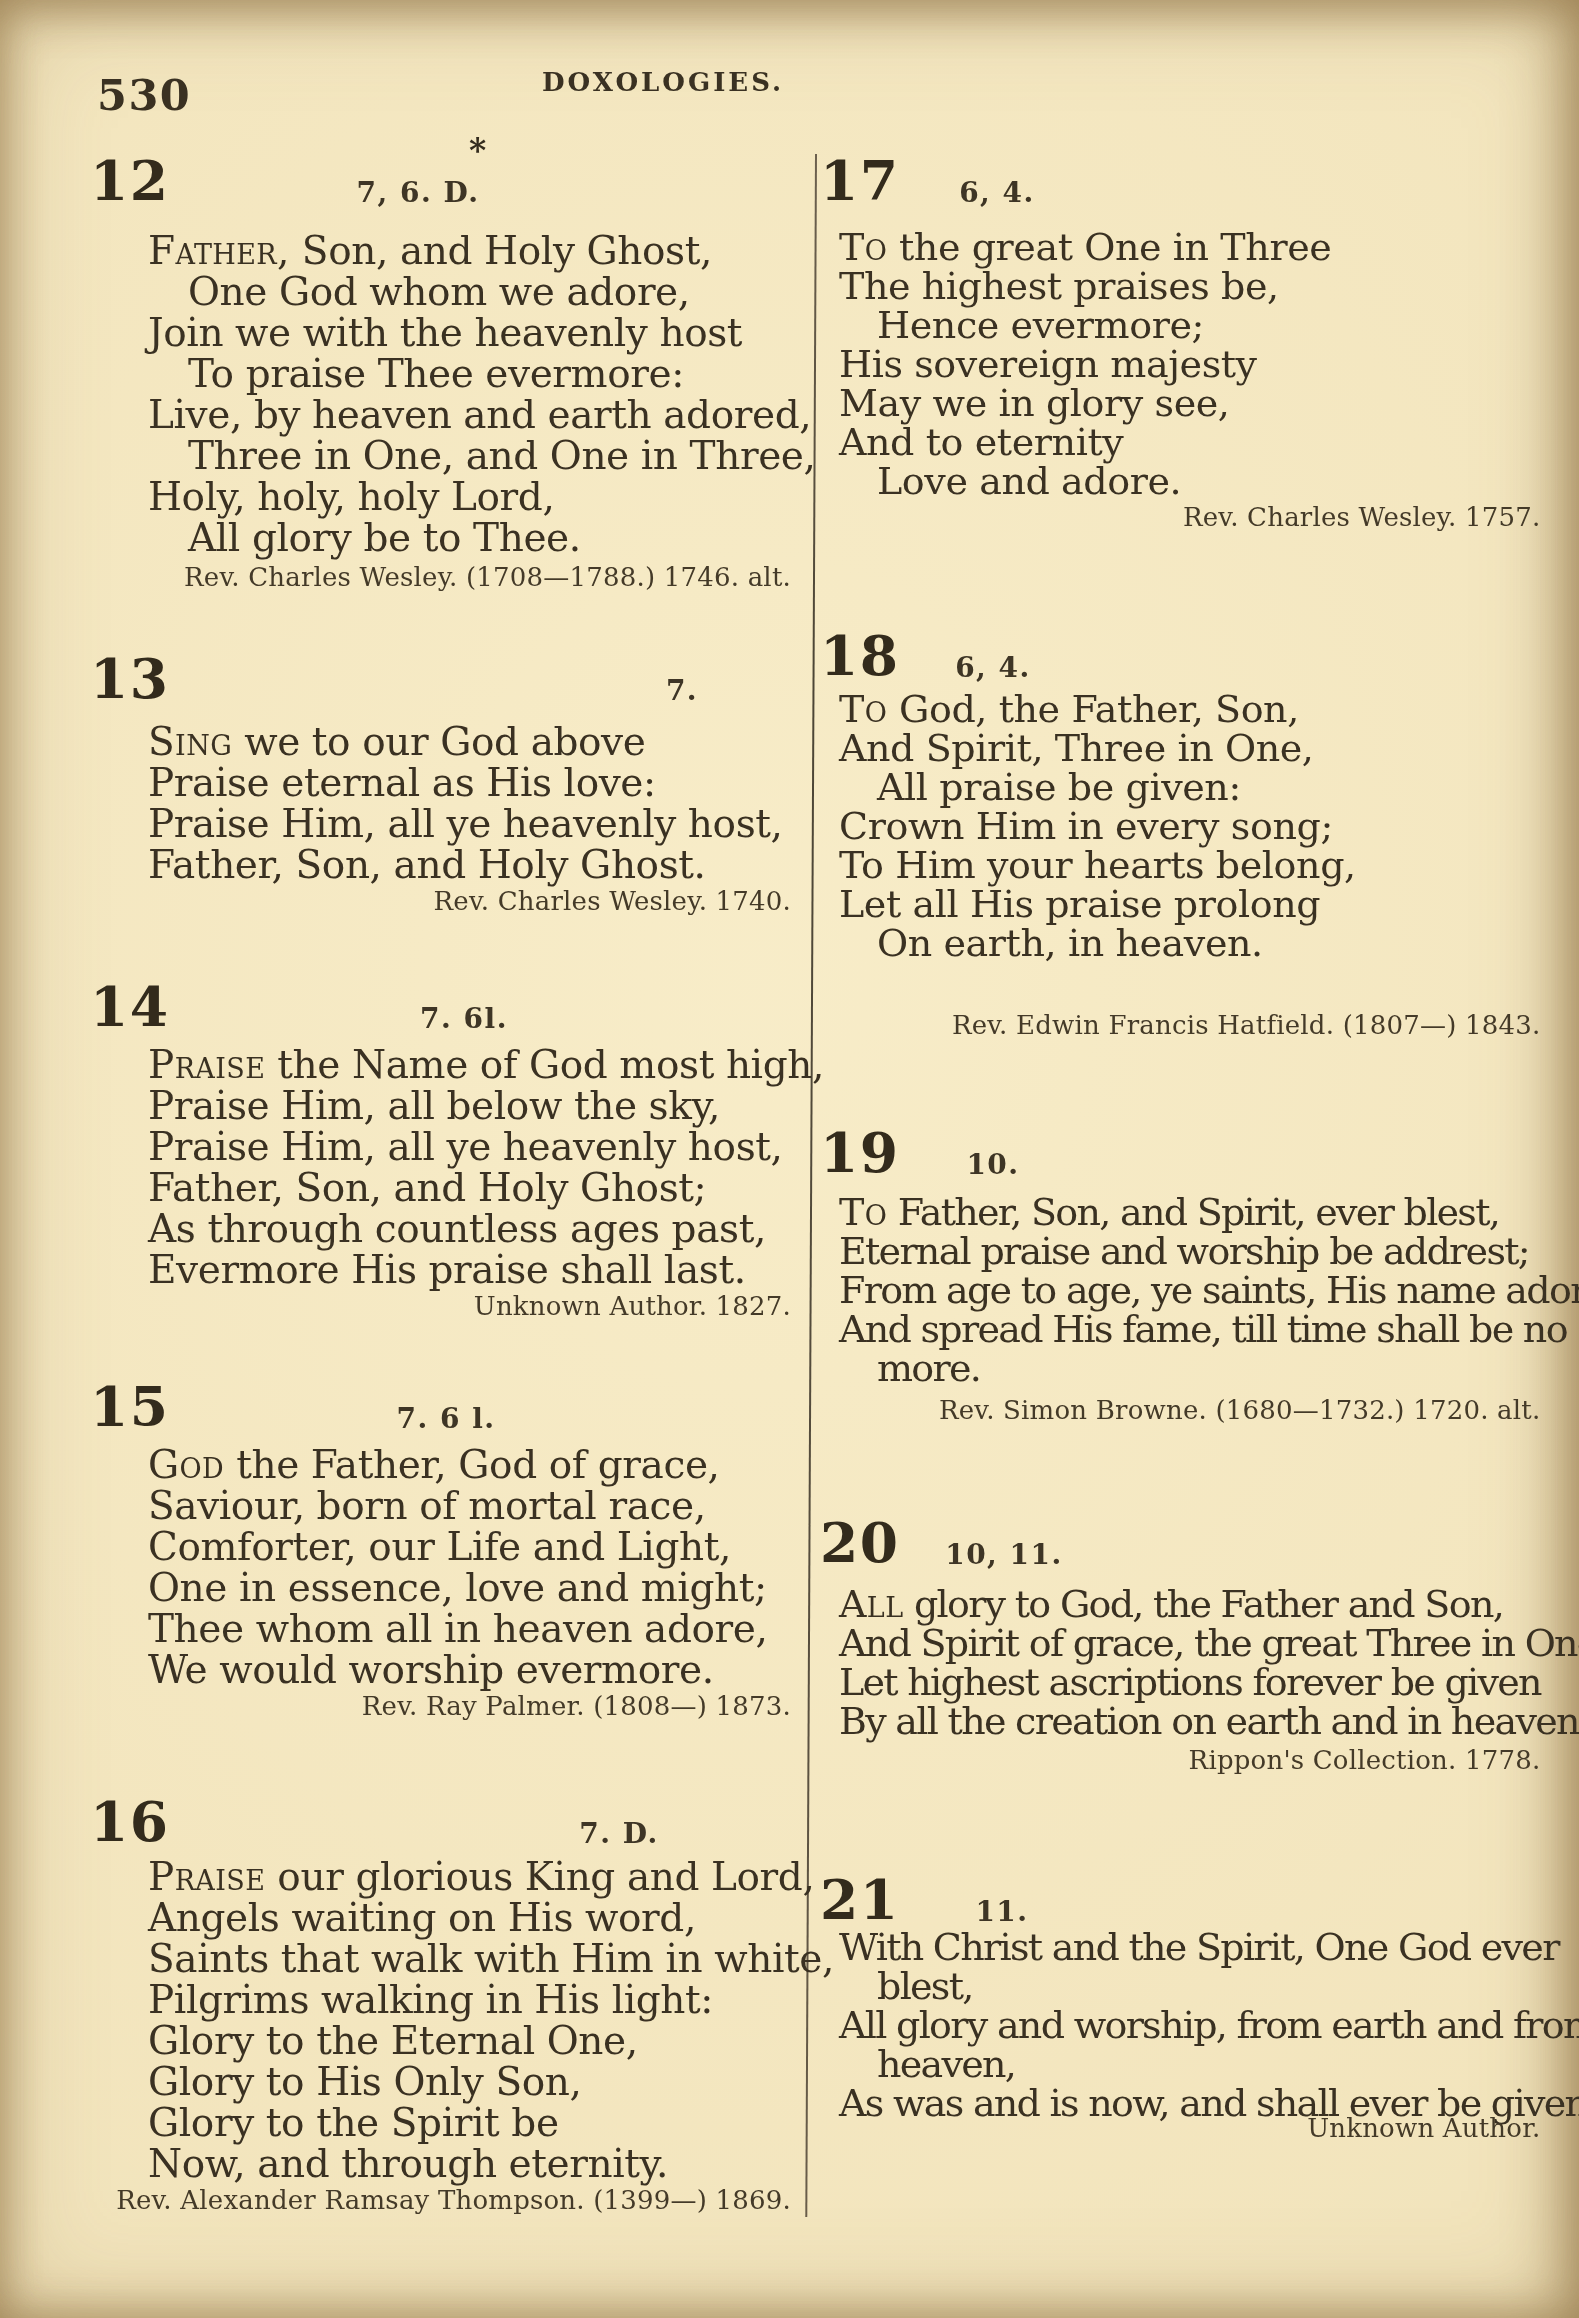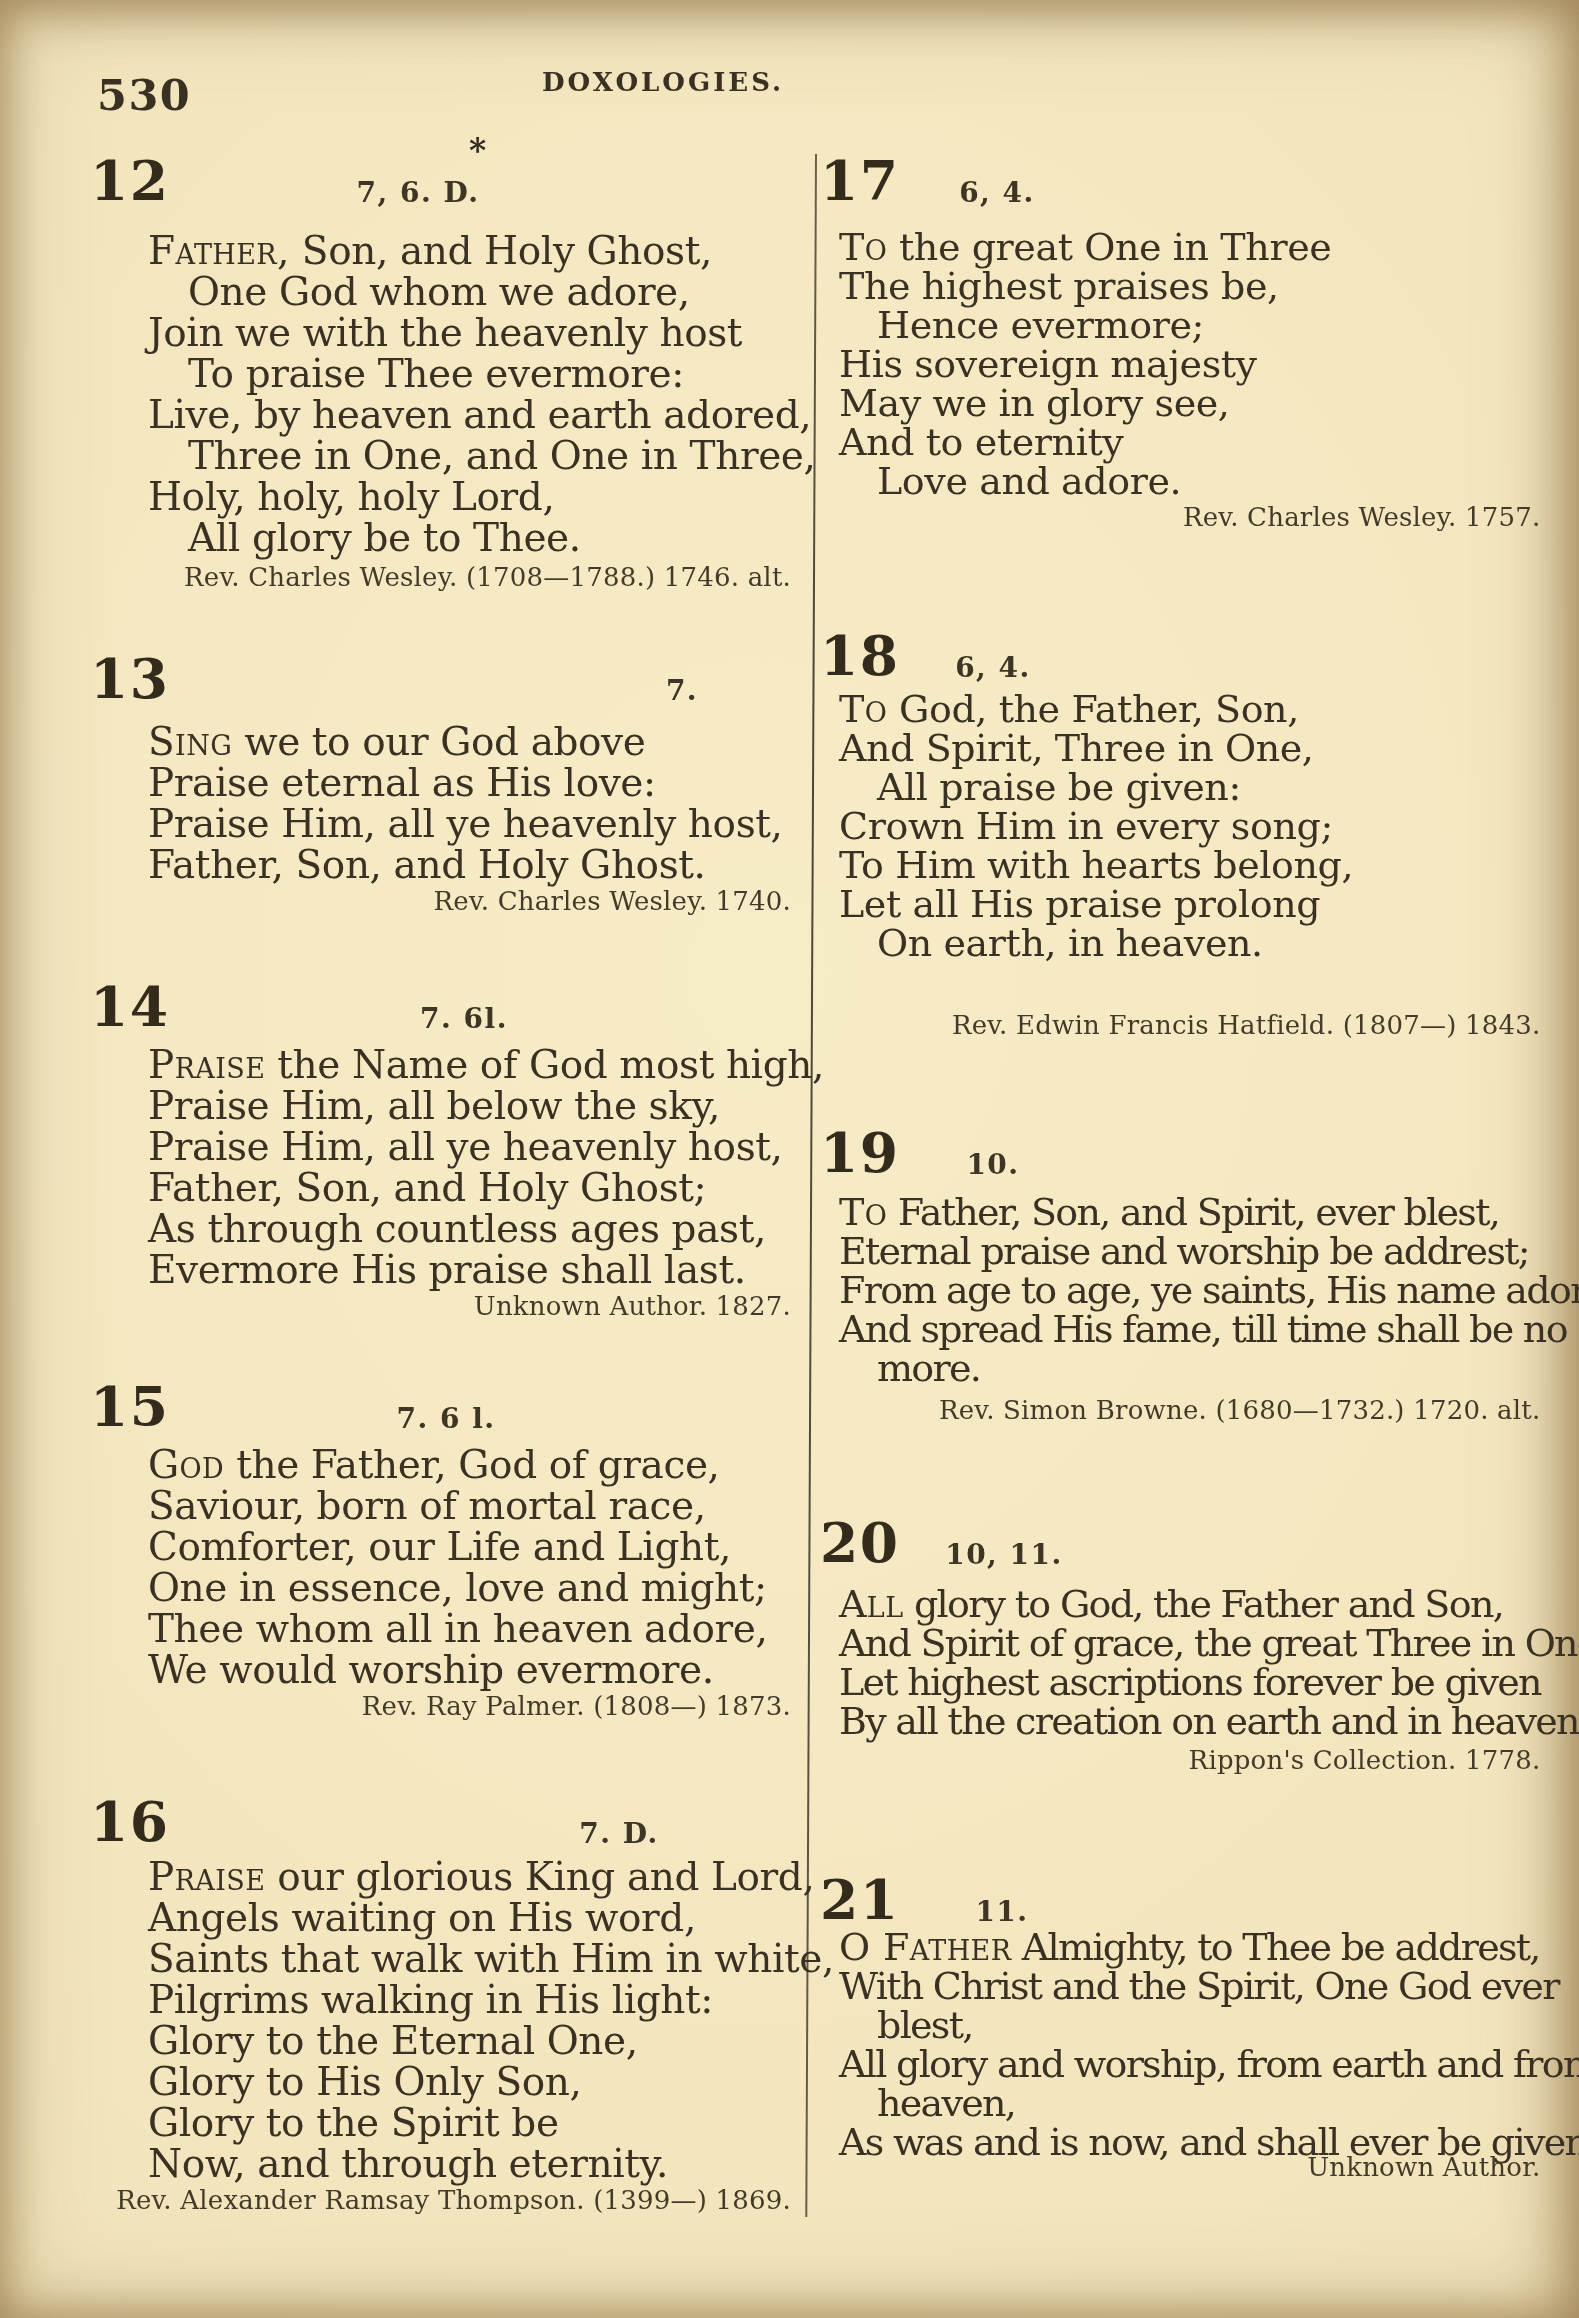--- a/index.html
+++ b/index.html
@@ -164,21 +164,21 @@
   <section>
     <div class="hymn-head" style="margin-top:98px">
       <span class="hymn-no">18</span>
       <span class="meter" style="left:173px">6, 4.</span>
     </div>
     <div class="verse" style="margin-top:6px">
       <p><span class="lead">To</span><span> God, the Father, Son,</span></p>
       <p>And Spirit, Three in One,</p>
       <p class="ind">All praise be given:</p>
       <p>Crown Him in every song;</p>
-      <p>To Him with hearts belong,</p>
+      <p>To Him your hearts belong,</p>
       <p>Let all His praise prolong</p>
       <p class="ind">On earth, in heaven.</p>
     </div>
     <p class="attr" style="margin-top:46px">Rev. Edwin Francis Hatfield. (1807—) 1843.</p>
   </section>
 
   <section>
     <div class="hymn-head" style="margin-top:87px">
       <span class="hymn-no">19</span>
       <span class="meter" style="left:173px">10.</span>
@@ -206,21 +206,20 @@
     </div>
     <p class="attr" style="margin-top:3px">Rippon's Collection. 1778.</p>
   </section>
 
   <section>
     <div class="hymn-head" style="margin-top:99px">
       <span class="hymn-no">21</span>
       <span class="meter" style="left:182px">11.</span>
     </div>
     <div class="verse tight" style="margin-top:0px">
-      <p><span class="lead">O Father</span><span> Almighty, to Thee be addrest,</span></p>
       <p>With Christ and the Spirit, One God ever</p>
       <p class="ind">blest,</p>
       <p>All glory and worship, from earth and from</p>
       <p class="ind">heaven,</p>
       <p>As was and is now, and shall ever be given.</p>
     </div>
     <p class="attr" style="margin-top:-10.6px">Unknown Author.</p>
   </section>
 
 </div>

